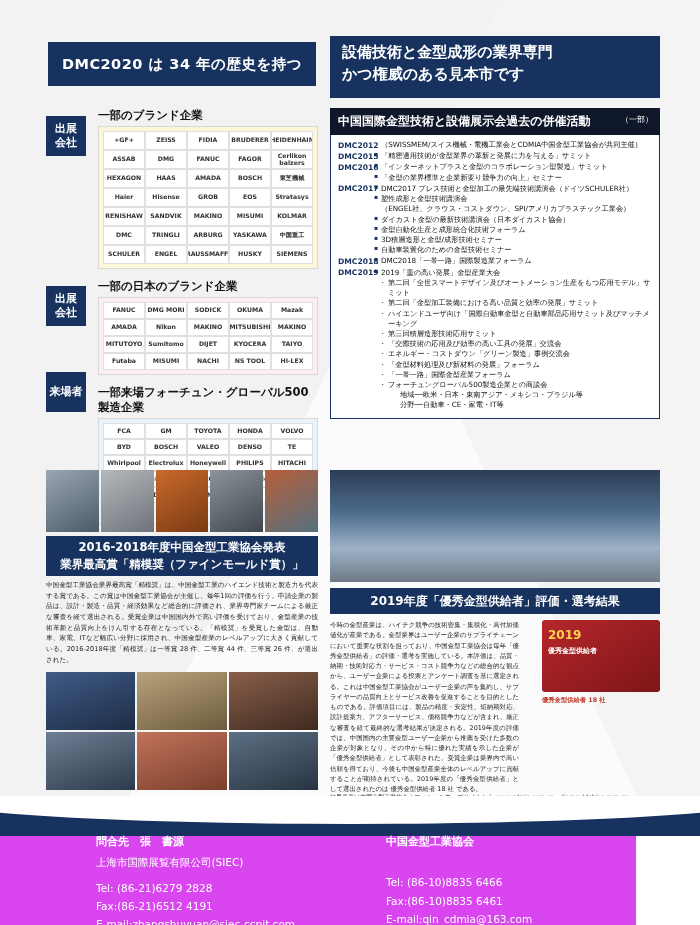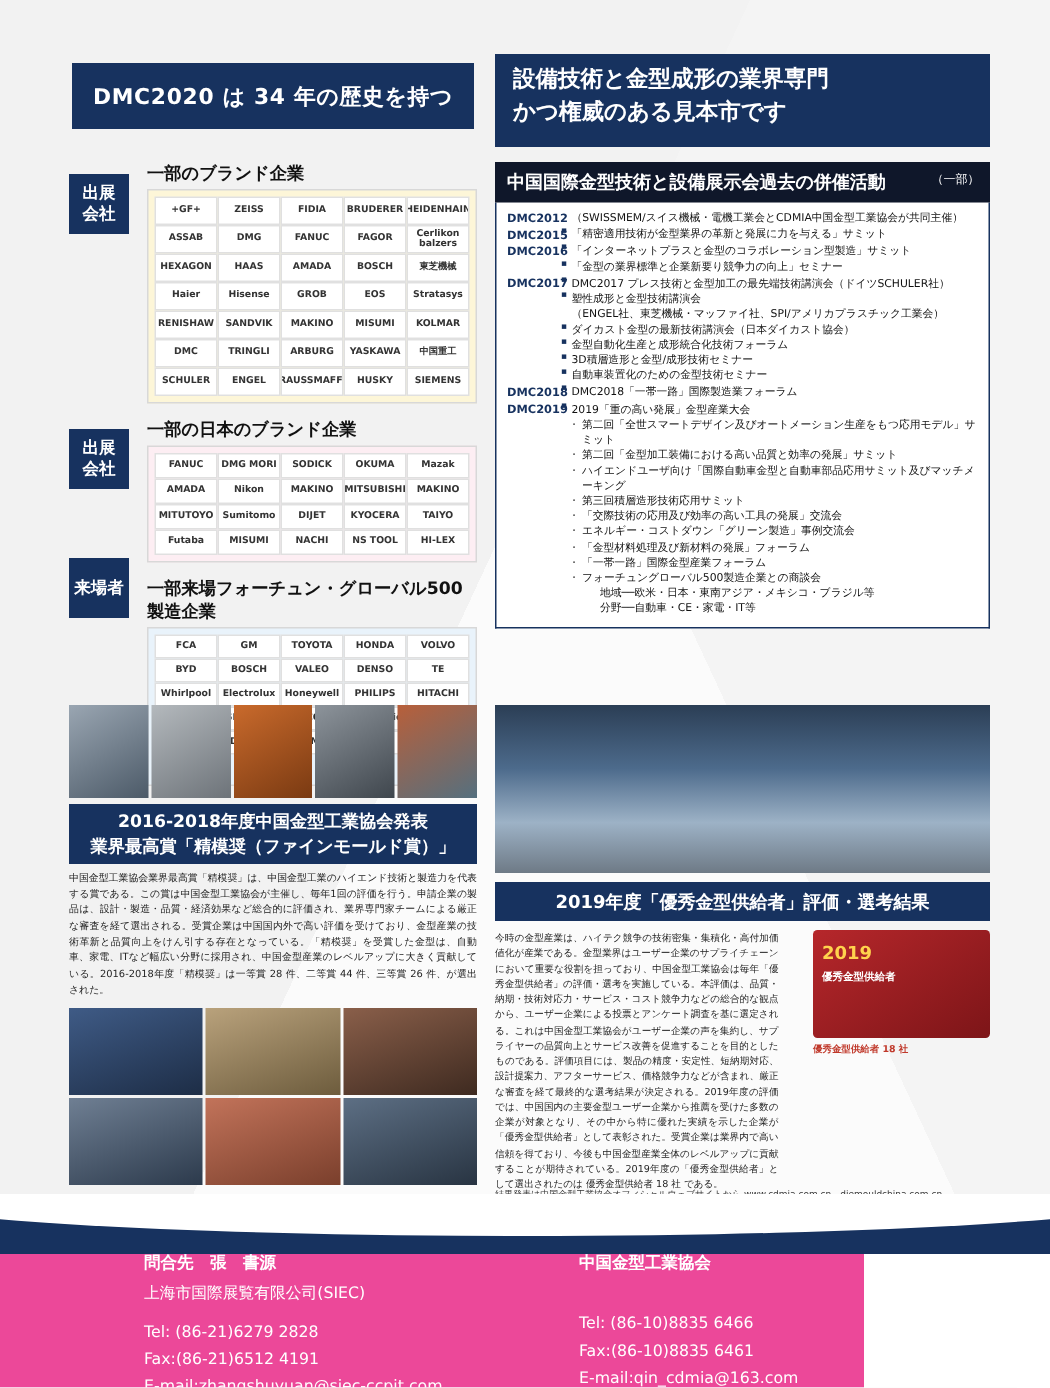--- a/index.html
+++ b/index.html
@@ -102,21 +102,21 @@
   .sup-body{position:absolute;left:330px;top:620px;width:330px;height:172px;z-index:2;display:flex;gap:23px;}
   .sup-text{flex:1;font-size:6.4px;line-height:1.6;text-align:justify;color:#222;}
   .sup-right{width:118px;flex:none;}
   .sup-badge{width:118px;height:72px;position:relative;border-radius:3px;overflow:hidden;}
   .sup-note{font-size:6.3px;line-height:1.5;margin-top:3px;color:#222;}
   .sup-count{color:#c0392b;font-weight:bold;}
 
   .src-note{position:absolute;left:330px;top:792px;width:330px;font-size:6px;line-height:1.5;color:#333;z-index:2;}
 
   
-  .footer{position:absolute;left:0;top:810px;width:576px;height:115px;background:#ec4899;color:#fff;z-index:4;}
+  .footer{position:absolute;left:0;top:810px;width:636px;height:115px;background:#d946ef;color:#fff;z-index:4;}
   .fcol{position:absolute;top:22px;font-size:10.5px;line-height:1.75;}
   .fcol.left{left:96px;}
   .fcol.right{left:386px;}
   .fname{font-size:11px;font-weight:bold;margin-bottom:2px;}
   .fsub{font-size:10.5px;margin-bottom:7px;}
   .wave{position:absolute;left:0;top:0;width:700px;height:26px;
     background:linear-gradient(100deg,#17325f 0 100%);}
   .wave:after{content:"";position:absolute;left:0;top:-14px;width:700px;height:28px;
     background:#fff;border-radius:0 0 50% 50%/0 0 100% 100%;transform:scaleX(1.25);}
 </style>
@@ -297,21 +297,21 @@
           <div class="evlist">
             <div class="evitem">「インターネットプラスと金型のコラボレーション型製造」サミット</div>
             <div class="evitem">「金型の業界標準と企業新要り競争力の向上」セミナー</div>
           </div>
         </div>
         <div class="evrow">
           <div class="evyear">DMC2017</div>
           <div class="evlist">
             <div class="evitem">DMC2017 プレス技術と金型加工の最先端技術講演会（ドイツSCHULER社）</div>
             <div class="evitem">塑性成形と金型技術講演会</div>
-            <div class="evplain">（ENGEL社、東芝機械・マッファイ社、SPI/アメリカプラスチック工業会）</div>
+            <div class="evplain">（ENGEL社、クラウス・コストダウン、SPI/アメリカプラスチック工業会）</div>
             <div class="evitem">ダイカスト金型の最新技術講演会（日本ダイカスト協会）</div>
             <div class="evitem">金型自動化生産と成形統合化技術フォーラム</div>
             <div class="evitem">3D積層造形と金型/成形技術セミナー</div>
             <div class="evitem">自動車装置化のための金型技術セミナー</div>
           </div>
         </div>
         <div class="evrow">
           <div class="evyear">DMC2018</div>
           <div class="evlist">
             <div class="evitem">DMC2018「一帯一路」国際製造業フォーラム</div>

